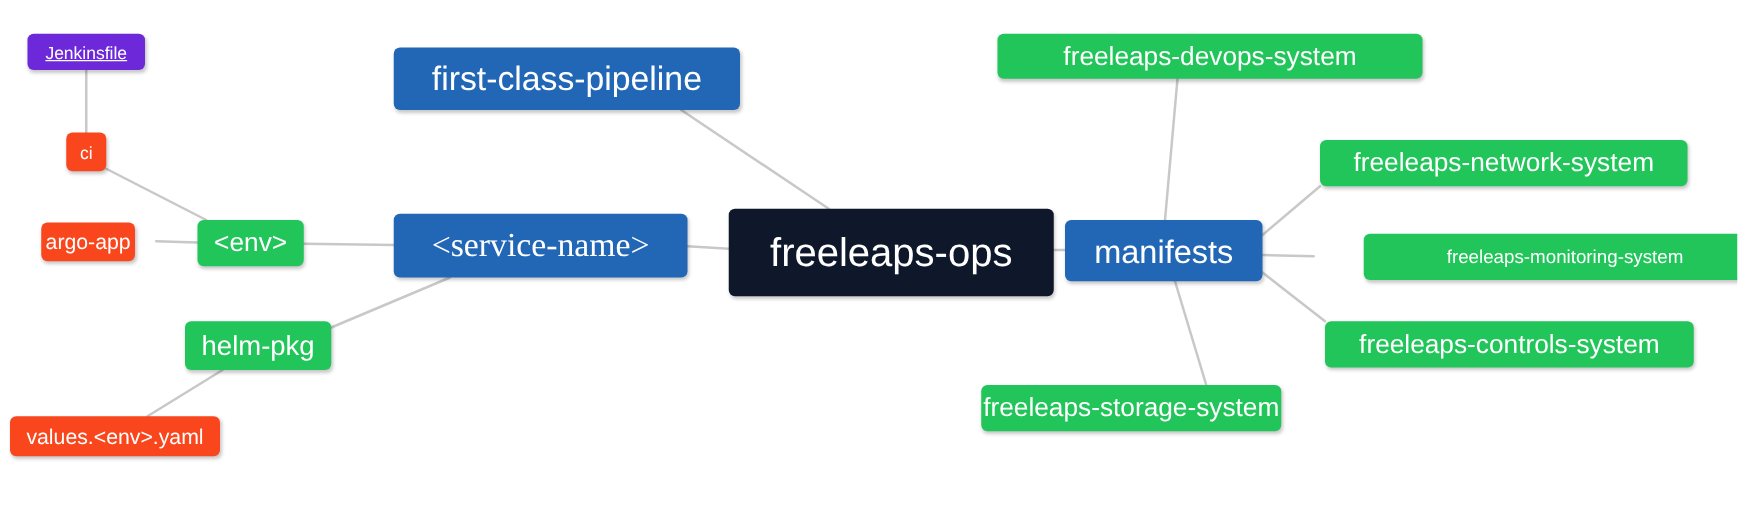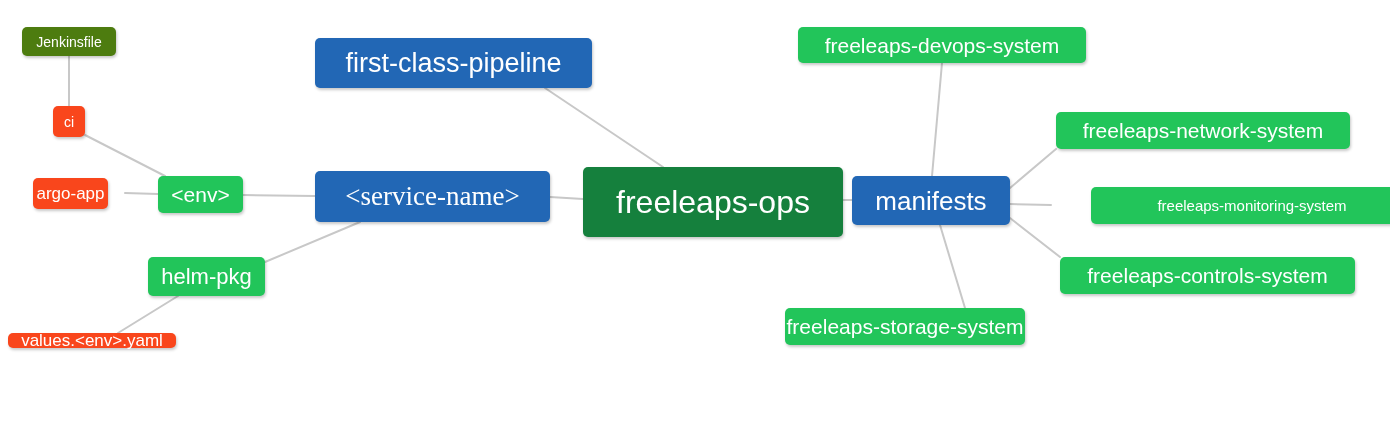--- a/index.html
+++ b/index.html
@@ -33,24 +33,24 @@
     align-items: center;
     justify-content: center;
     color: #ffffff;
     border-radius: 5px;
     white-space: nowrap;
     box-shadow: 1px 2px 3px rgba(0,0,0,0.22);
     letter-spacing: 0px;
     line-height: 1;
     user-select: none;
   }
-  .n-root      { background: #15803d; }
+  .n-root      { background: #0f172a; }
   .n-blue      { background: #2267b5; }
   .n-green     { background: #22c55a; }
-  .n-orange    { background: #4d7c0f; }
+  .n-orange    { background: #6d28d9; text-decoration: underline; }
   .n-red       { background: #f9461c; }
 </style>
 </head>
 <body>
 
 <div id="canvas">
   <svg id="edges" viewBox="0 0 1390 421">
       <line x1="583" y1="199" x2="550" y2="197" stroke="#c8c8c8" stroke-width="2" stroke-linecap="round"></line>
       <line x1="663" y1="167" x2="545" y2="88" stroke="#c8c8c8" stroke-width="2" stroke-linecap="round"></line>
       <line x1="843" y1="200" x2="852" y2="200" stroke="#c8c8c8" stroke-width="2" stroke-linecap="round"></line>
@@ -69,20 +69,20 @@
   <div id="node-layer">
       <div class="node n-root" style="left: 583px; top: 167px; width: 260px; height: 70px; font-size: 32px;">freeleaps-ops</div>
       <div class="node n-blue" style="left: 315px; top: 171px; width: 235px; height: 51px; font-size: 27px; font-family: Liberation Serif, serif;">&lt;service-name&gt;</div>
       <div class="node n-blue" style="left: 315px; top: 38px; width: 277px; height: 50px; font-size: 27px;">first-class-pipeline</div>
       <div class="node n-blue" style="left: 852px; top: 176px; width: 158px; height: 49px; font-size: 26px;">manifests</div>
       <div class="node n-green" style="left: 158px; top: 176px; width: 85px; height: 37px; font-size: 21px;">&lt;env&gt;</div>
       <div class="node n-green" style="left: 148px; top: 257px; width: 117px; height: 39px; font-size: 22px;">helm-pkg</div>
       <div class="node n-red" style="left: 53px; top: 106px; width: 32px; height: 31px; font-size: 14px;">ci</div>
       <div class="node n-red" style="left: 33px; top: 178px; width: 75px; height: 31px; font-size: 17px;">argo-app</div>
       <div class="node n-orange" style="left: 22px; top: 27px; width: 94px; height: 29px; font-size: 14px;">Jenkinsfile</div>
-      <div class="node n-red" style="left: 8px; top: 333px; width: 168px; height: 15px; font-size: 17px;">values.&lt;env&gt;.yaml</div>
-      <div class="node n-green" style="left: 798px; top: 27px; width: 288px; height: 36px; font-size: 21px;">freeleaps-devops-system</div>
+      <div class="node n-red" style="left: 8px; top: 333px; width: 168px; height: 32px; font-size: 17px;">values.&lt;env&gt;.yaml</div>
+      <div class="node n-green" style="left: 798px; top: 27px; width: 340px; height: 36px; font-size: 21px;">freeleaps-devops-system</div>
       <div class="node n-green" style="left: 1056px; top: 112px; width: 294px; height: 37px; font-size: 21px;">freeleaps-network-system</div>
       <div class="node n-green" style="left: 1091px; top: 187px; width: 322px; height: 37px; font-size: 15px;">freeleaps-monitoring-system</div>
       <div class="node n-green" style="left: 1060px; top: 257px; width: 295px; height: 37px; font-size: 21px;">freeleaps-controls-system</div>
       <div class="node n-green" style="left: 785px; top: 308px; width: 240px; height: 37px; font-size: 21px;">freeleaps-storage-system</div>
     </div>
 </div>
 
 </body></html>

